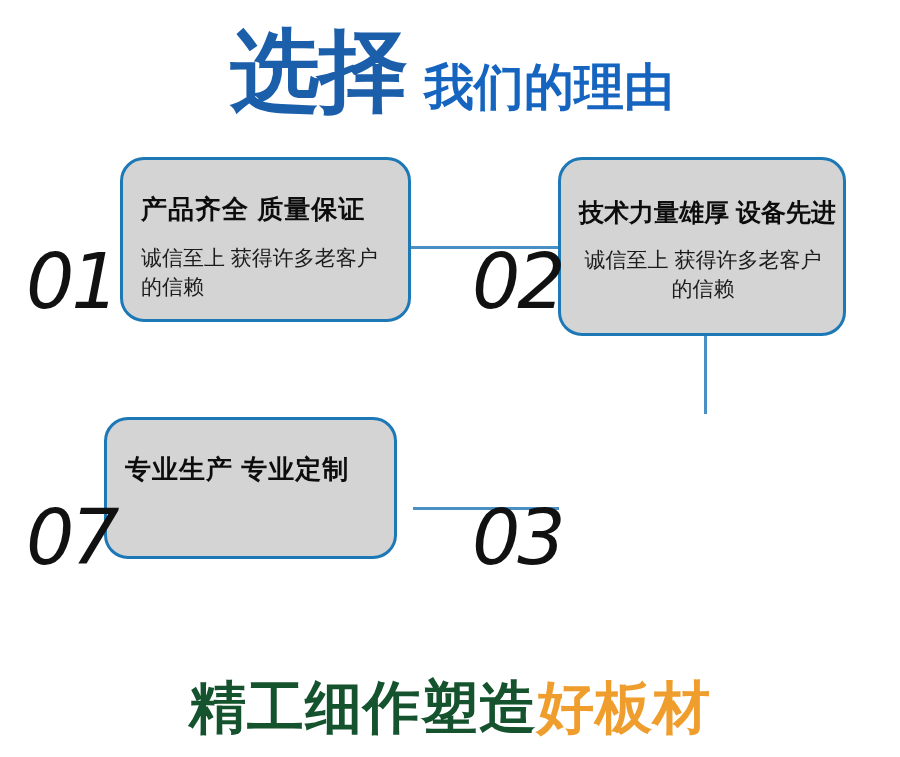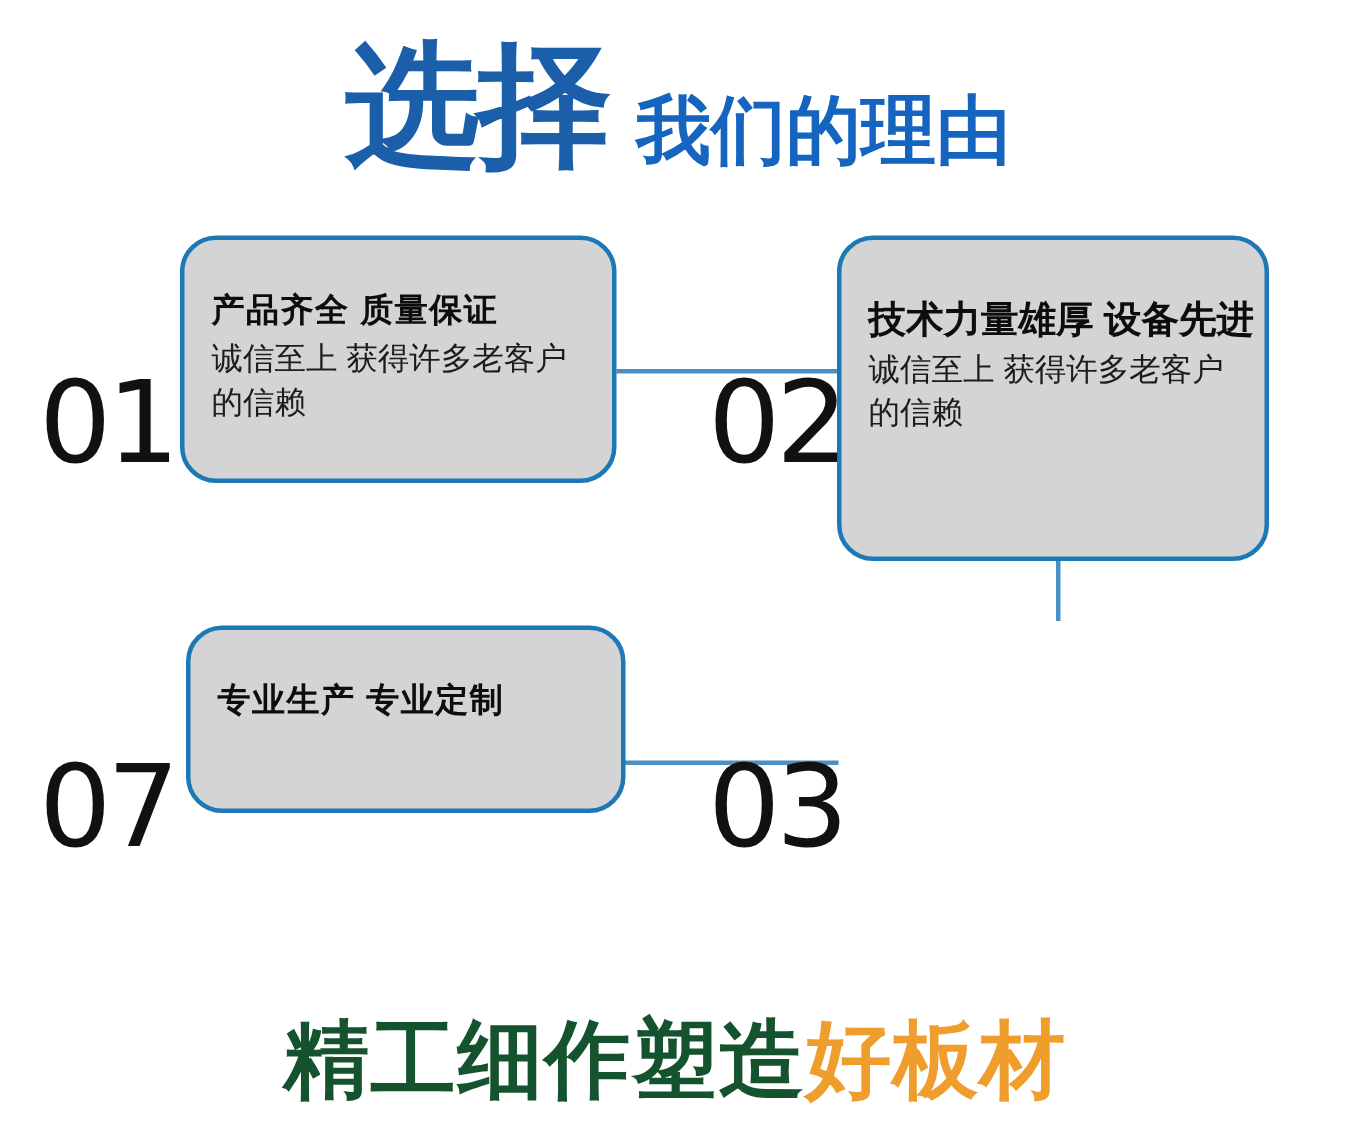--- a/index.html
+++ b/index.html
@@ -36,43 +36,44 @@
 
   
   .card {
     position: absolute;
     background: #d4d4d4;
     border: 3px solid #1d78b6;
     border-radius: 24px;
     padding: 32px 16px 0 18px;
   }
   .card-1 { left: 120px; top: 157px; width: 291px; height: 165px; }
-  .card-2 { left: 558px; top: 157px; width: 288px; height: 217px; padding-top: 36px; }
+  .card-2 { left: 558px; top: 157px; width: 288px; height: 179px; padding-top: 36px; text-align: center; }
   .card-3 { left: 558px; top: 413px; width: 288px; height: 177px; padding-top: 36px; }
-  .card-4 { left: 124px; top: 417px; width: 293px; height: 125px; }
+  .card-4 { left: 104px; top: 417px; width: 293px; height: 142px; }
   .card-title {
-    font-size: 22px;
+    font-size: 26px;
     font-weight: bold;
     color: #0d0d0d;
     letter-spacing: 1px;
     white-space: nowrap;
   }
   .card-2 .card-title { font-size: 25px; letter-spacing: 0; }
   .card-body {
-    margin-top: 3px;
+    margin-top: 16px;
     font-size: 21px;
     line-height: 29px;
     color: #1c1c1c;
   }
   .card-body div { white-space: nowrap; }
 
   
   .step-num {
     position: absolute;
     font-family: "DejaVu Sans", sans-serif;
+    font-style: italic;
     font-size: 76px;
     line-height: 1;
     letter-spacing: -3px;
     color: #111111;
   }
   .num-1 { left: 26px;  top: 244px; }
   .num-2 { left: 472px; top: 244px; }
   .num-3 { left: 472px; top: 500px; }
   .num-4 { left: 26px;  top: 500px; }
 

